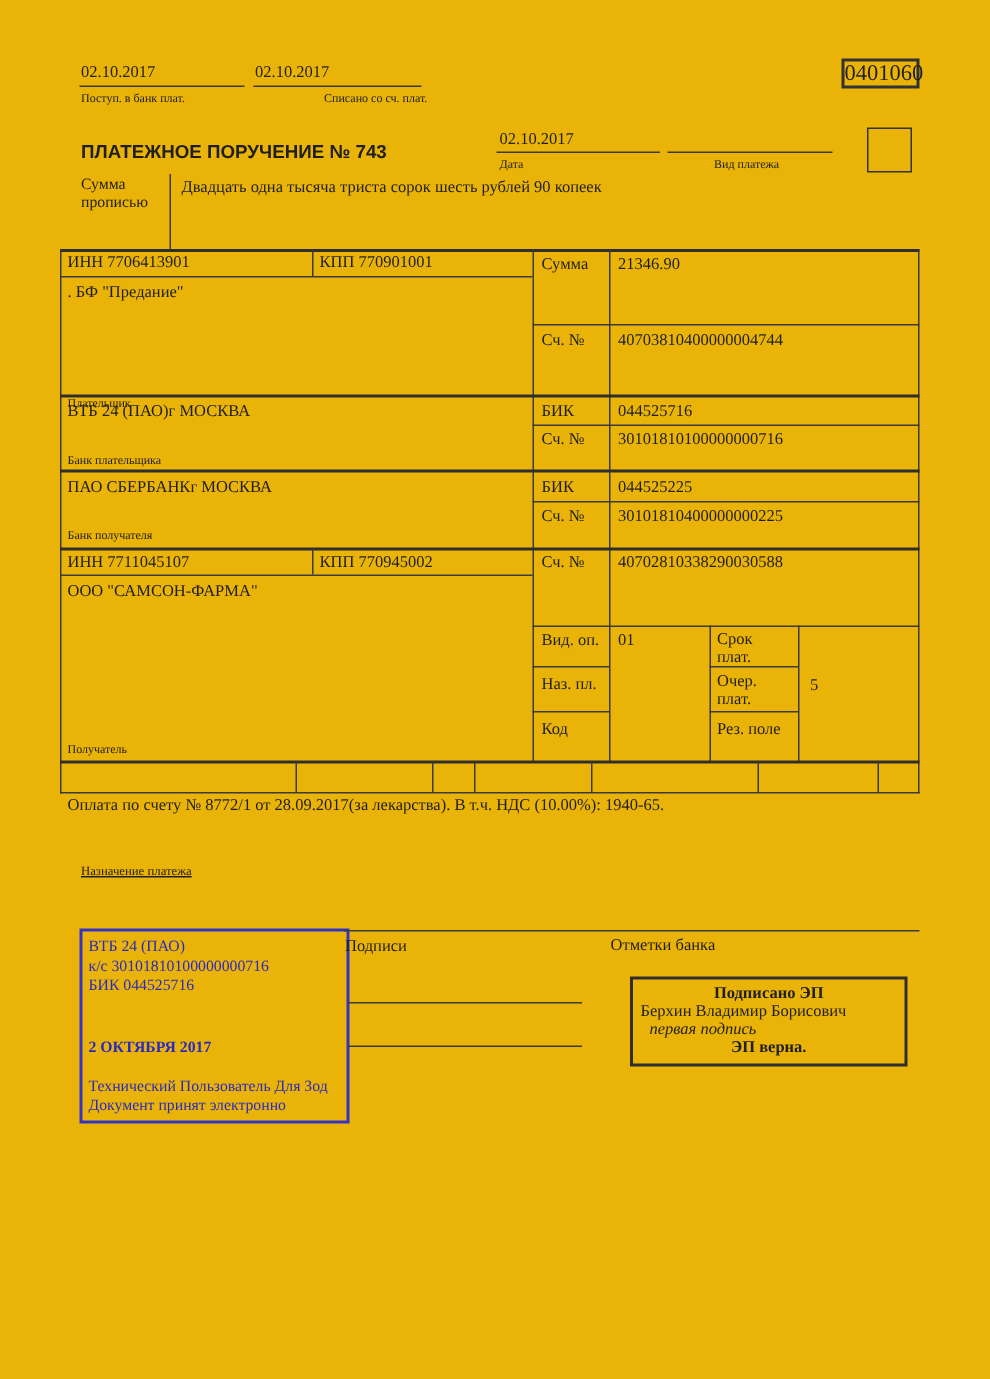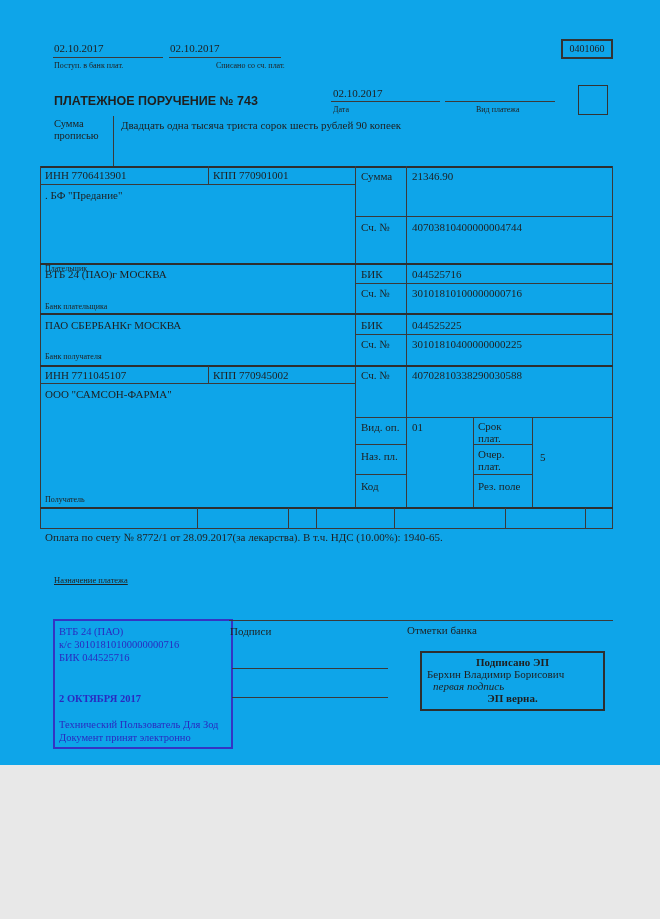--- a/index.html
+++ b/index.html
@@ -1,26 +1,26 @@
 <!DOCTYPE html>
 <html><head>
 <meta charset="utf-8">
 <style>
   html,body{margin:0;padding:0;background:#e8e8e8;}
-  .page{position:relative;width:660px;height:765px;background:#0ea5e9;
+  .page{position:relative;width:660px;height:919px;background:#eab308;
         font-family:"Liberation Serif", serif;color:#1f1f1f;overflow:hidden;}
   .abs{position:absolute;}
   .t{font-size:11px;line-height:12px;white-space:nowrap;}
   .lbl{font-size:8px;line-height:9px;white-space:nowrap;color:#222;}
   .hl{position:absolute;height:1px;background:#3a3a3a;}
   .hl2{position:absolute;height:2px;background:#2e2e2e;}
   .vl{position:absolute;width:1px;background:#3a3a3a;}
   .title{font-family:"Liberation Sans", sans-serif;font-weight:bold;font-size:12.5px;white-space:nowrap;}
   .formcode{position:absolute;left:561px;top:39px;width:48px;height:16px;border:2px solid #333;
-            font-size:10px;text-align:center;line-height:16px;}
+            font-size:15px;text-align:center;line-height:16px;}
   .chkbox{position:absolute;left:578px;top:85px;width:28px;height:28px;border:1.5px solid #333;}
   .bluebox{position:absolute;left:53px;top:619px;width:168px;height:118px;border:2px solid #3434c4;
            color:#2a2ac0;font-size:10.5px;line-height:13px;padding:4px 4px;}
   .epbox{position:absolute;left:420px;top:651px;width:171px;height:50px;border:2px solid #2e2e2e;
          font-size:11px;padding:3px 5px;}
   .ep-title{text-align:center;font-weight:bold;}
   .ep-role{font-style:italic;margin-left:6px;}
   .ep-ver{font-weight:bold;text-align:center;}
   .ctr{text-align:left;}
 </style>

